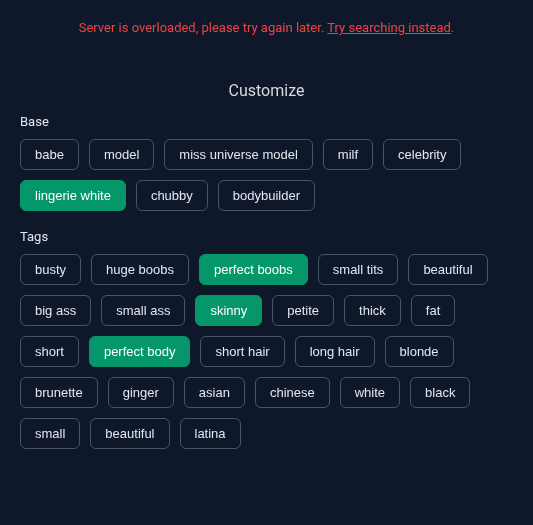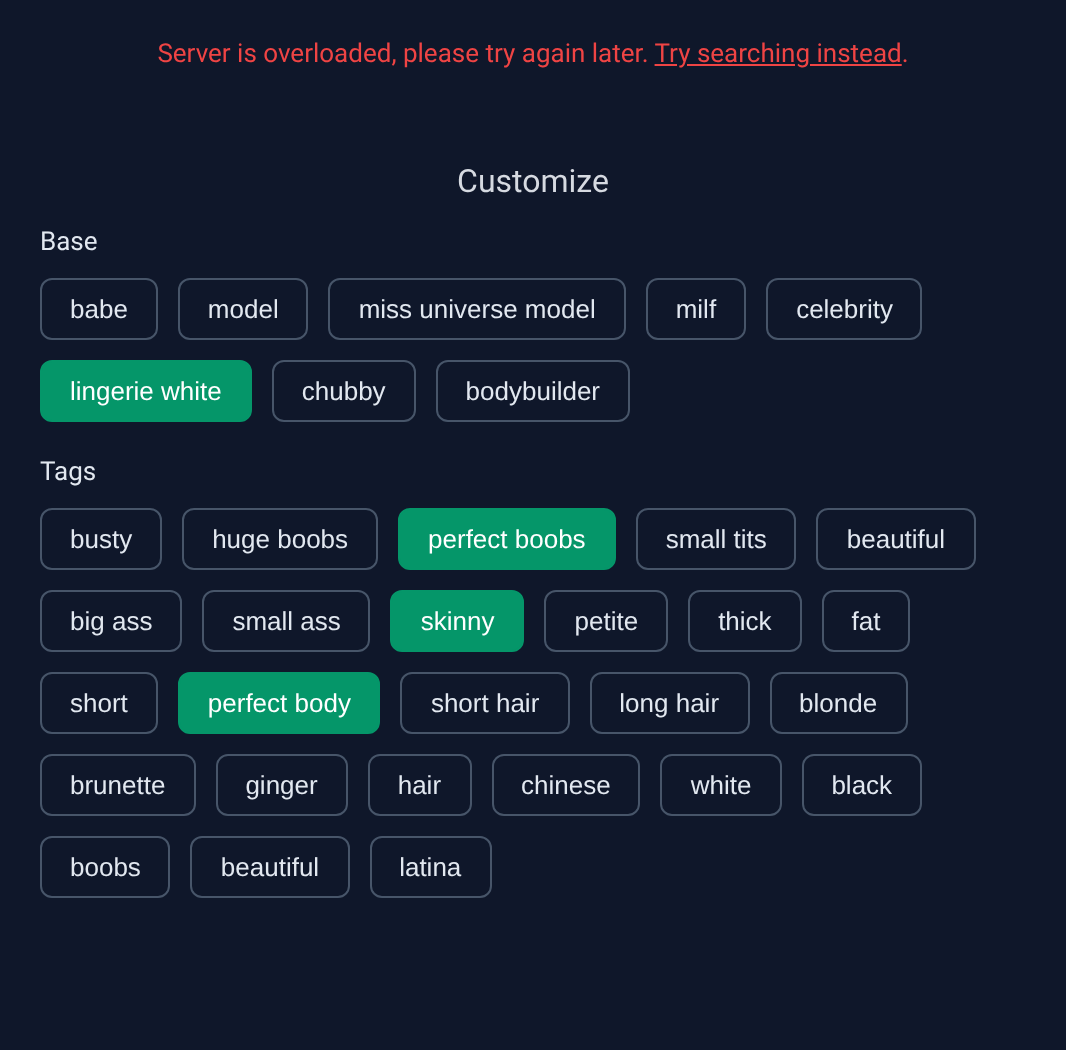--- a/index.html
+++ b/index.html
@@ -123,22 +123,22 @@
       <button class="chip">petite</button>
       <button class="chip">thick</button>
       <button class="chip">fat</button>
       <button class="chip">short</button>
       <button class="chip selected">perfect body</button>
       <button class="chip">short hair</button>
       <button class="chip">long hair</button>
       <button class="chip">blonde</button>
       <button class="chip">brunette</button>
       <button class="chip">ginger</button>
-      <button class="chip">hair</button>
+      <button class="chip">asian</button>
       <button class="chip">chinese</button>
       <button class="chip">white</button>
       <button class="chip">black</button>
-      <button class="chip">boobs</button>
+      <button class="chip">small</button>
       <button class="chip">beautiful</button>
       <button class="chip">latina</button>
     </div>
 
 </div>
 
 </body></html>

